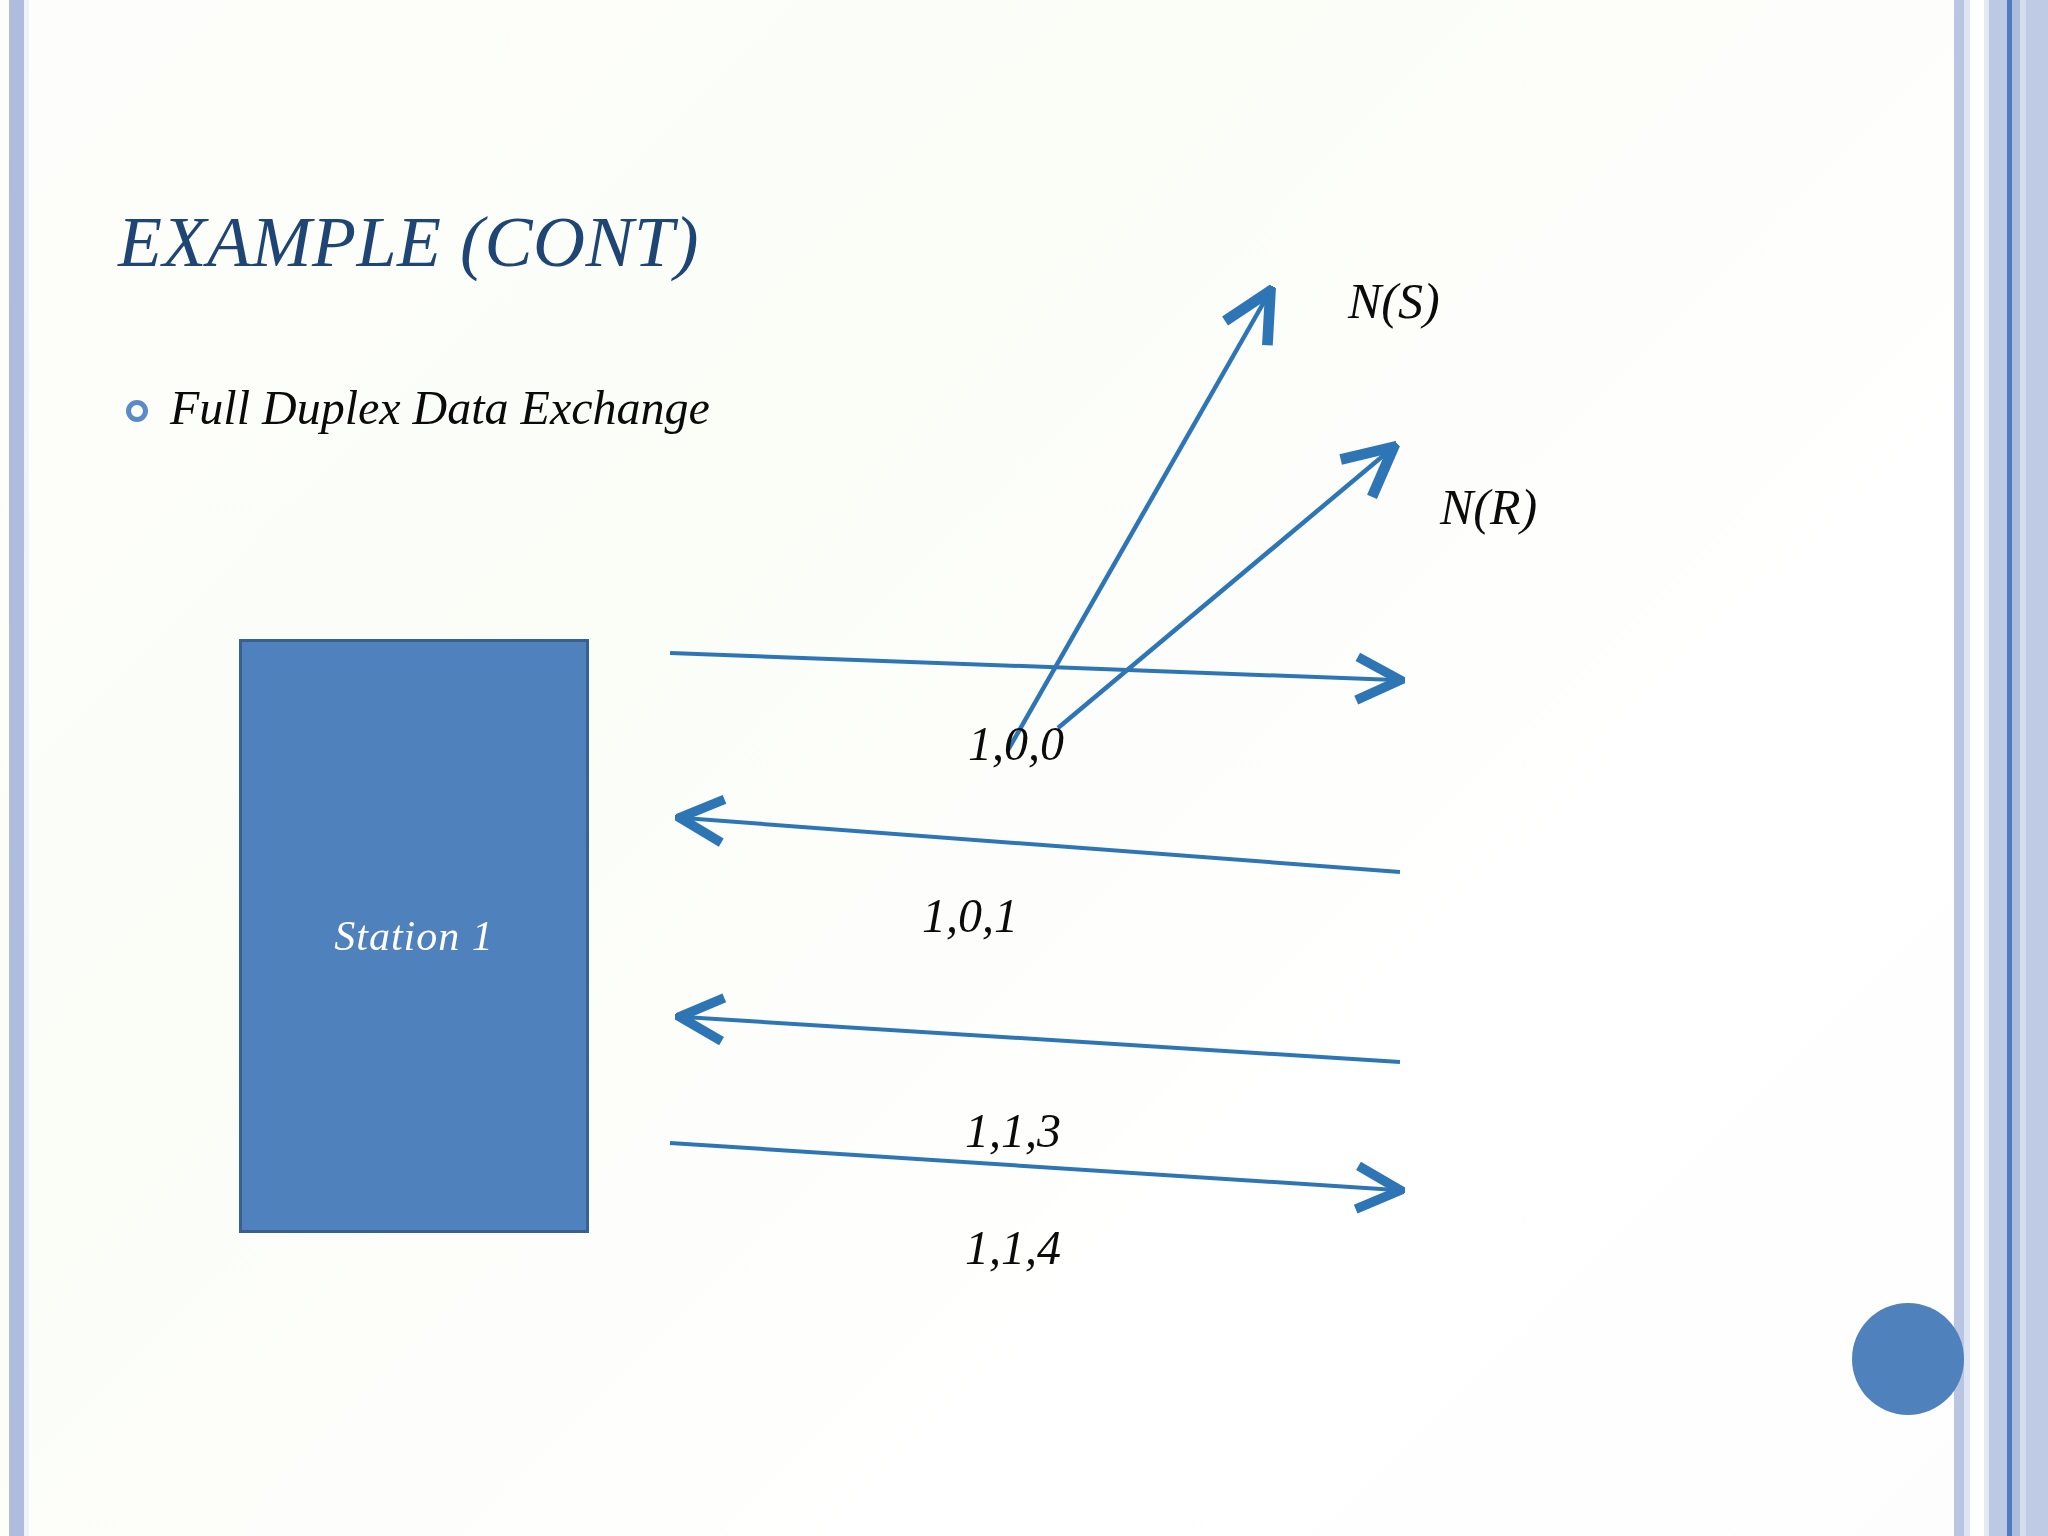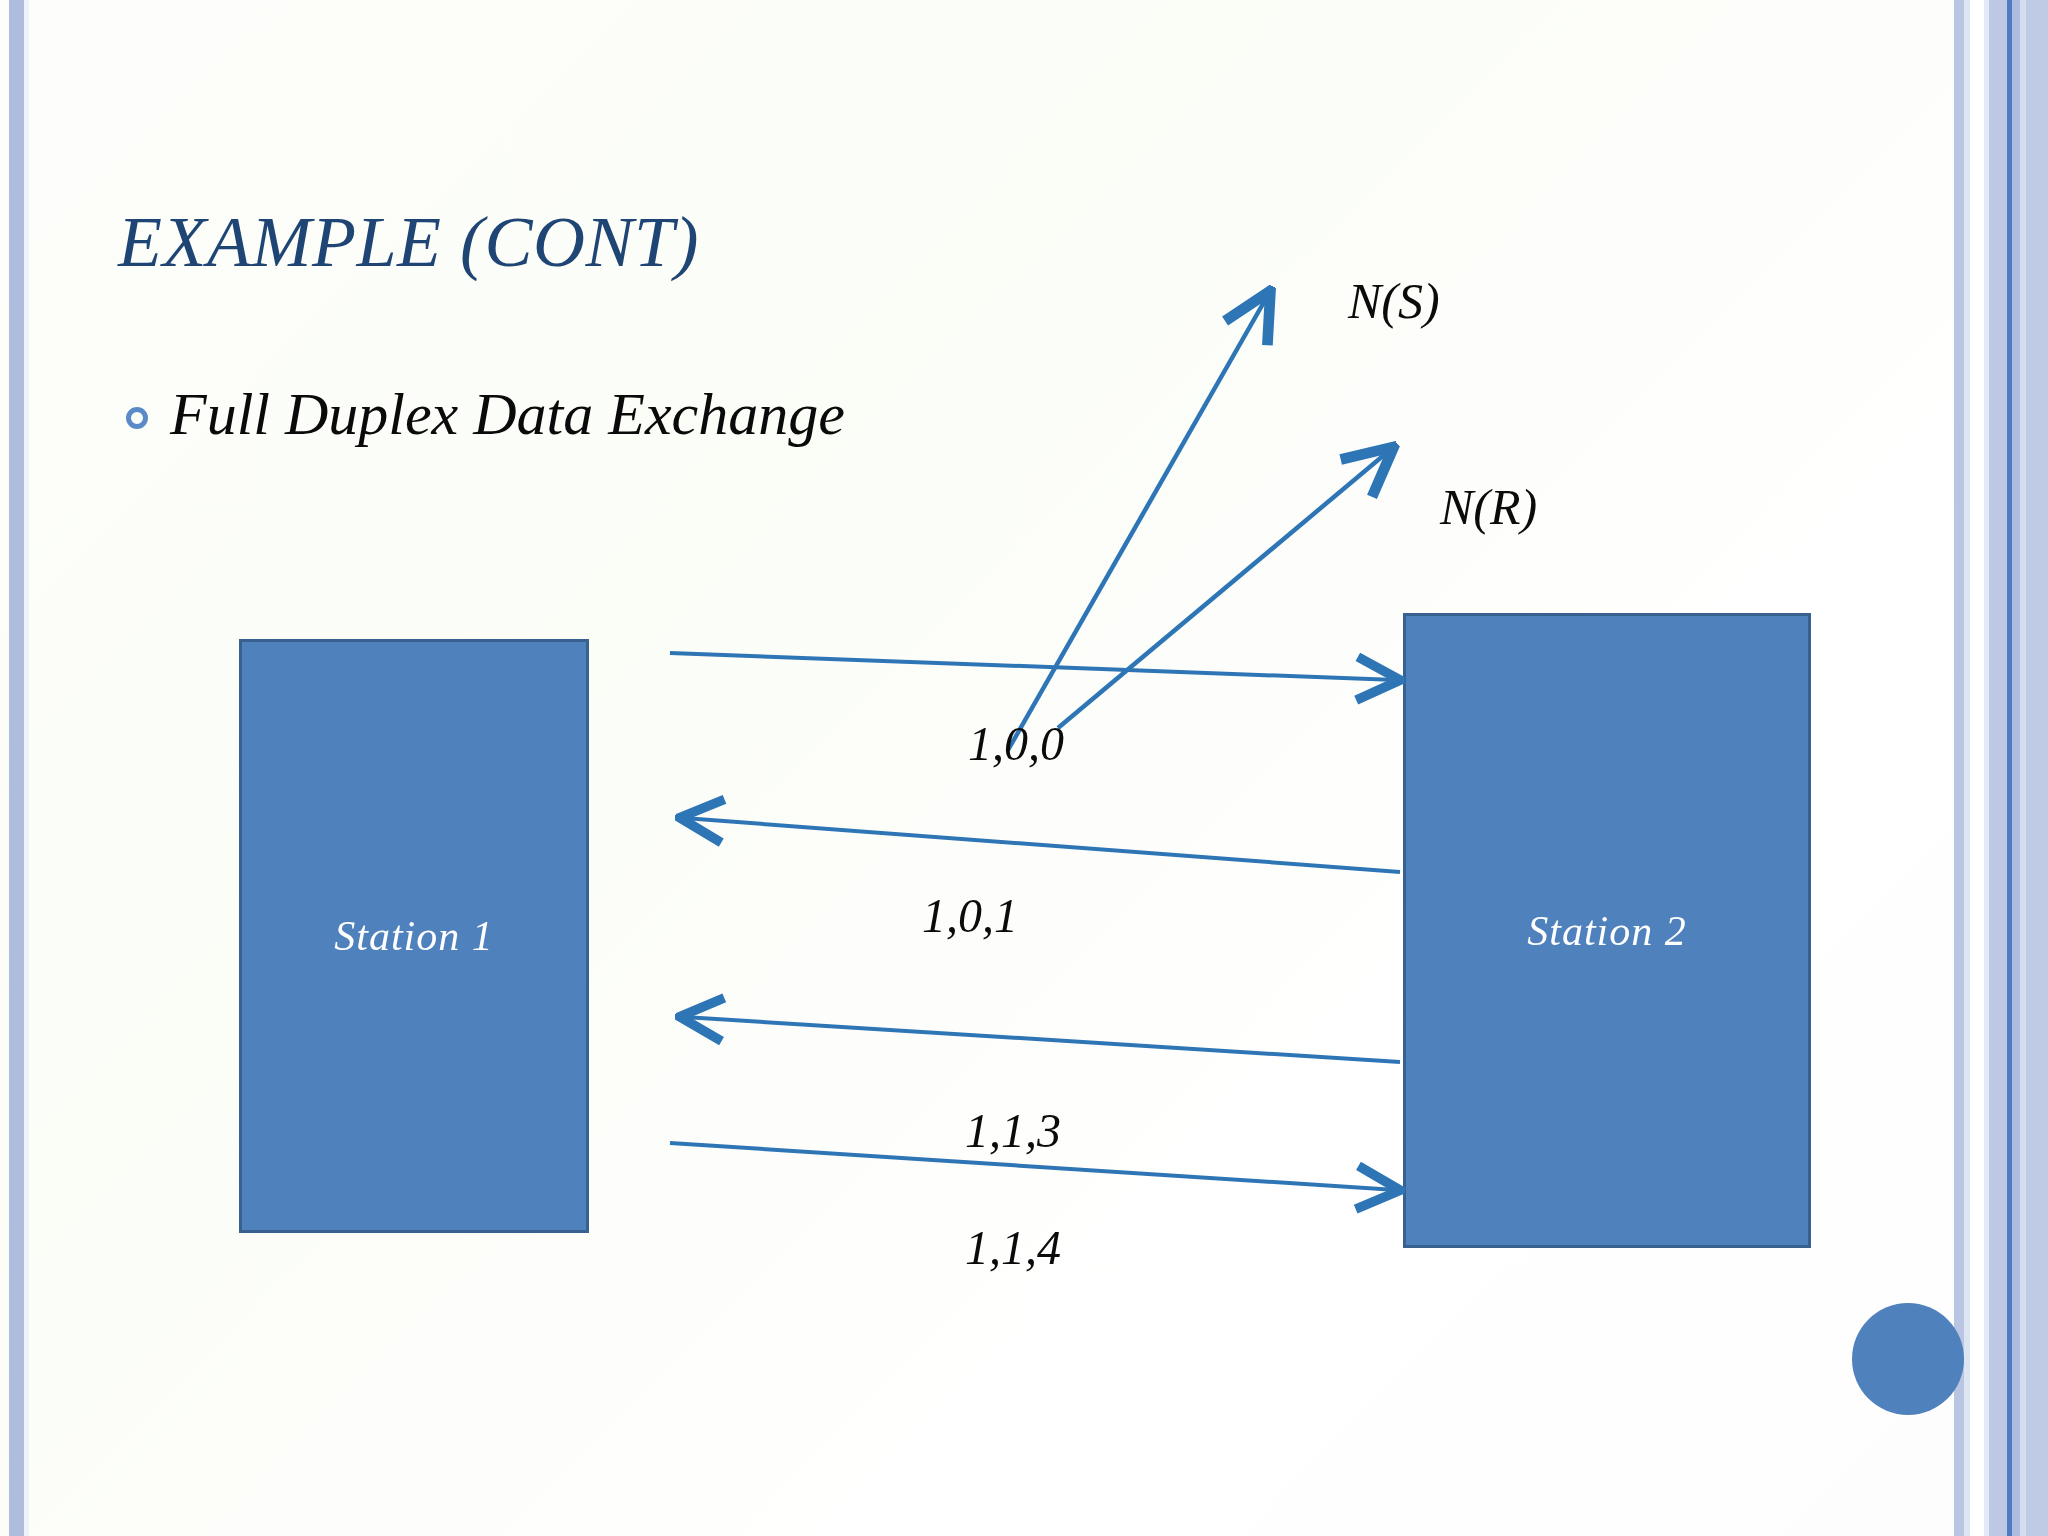--- a/index.html
+++ b/index.html
@@ -71,21 +71,21 @@
   .bullet-marker {
     width: 22px;
     height: 22px;
     border-radius: 50%;
     border: 5px solid #5b8ac9;
     box-sizing: border-box;
     flex: 0 0 auto;
     margin-top: 6px;
   }
   .bullet-text {
-    font-size: 60px;
+    font-size: 48px;
     color: #0a0a0a;
     white-space: nowrap;
   }
 
   
   .station-box {
     position: absolute;
     background: #4f81bd;
     border: 3px solid #38618f;
     box-sizing: border-box;
@@ -157,23 +157,20 @@
 
   <div class="bullet-row">
     <span class="bullet-marker"></span>
     <span class="bullet-text">Full Duplex Data Exchange</span>
   </div>
 
   <div id="station-1" class="station-box">
     <span class="station-label">Station 1</span>
   </div>
 
-  <div id="station-2" class="station-box">
-    <span class="station-label">Station 2</span>
-  </div>
 
   <svg id="arrow-layer" viewBox="0 0 2048 1536">
     <defs>
       <marker id="arrowR" viewBox="0 0 12 12" refX="10" refY="6" markerWidth="11" markerHeight="11" orient="auto-start-reverse">
         <path d="M 1 1 L 11 6 L 1 11" fill="none" stroke="#2E75B6" stroke-width="1.8"></path>
       </marker>
       <marker id="arrowOpen" viewBox="0 0 12 12" refX="10" refY="6" markerWidth="13" markerHeight="13" orient="auto-start-reverse">
         <path d="M 1 1 L 11 6 L 1 11" fill="none" stroke="#2E75B6" stroke-width="2.2"></path>
       </marker>
     </defs>

